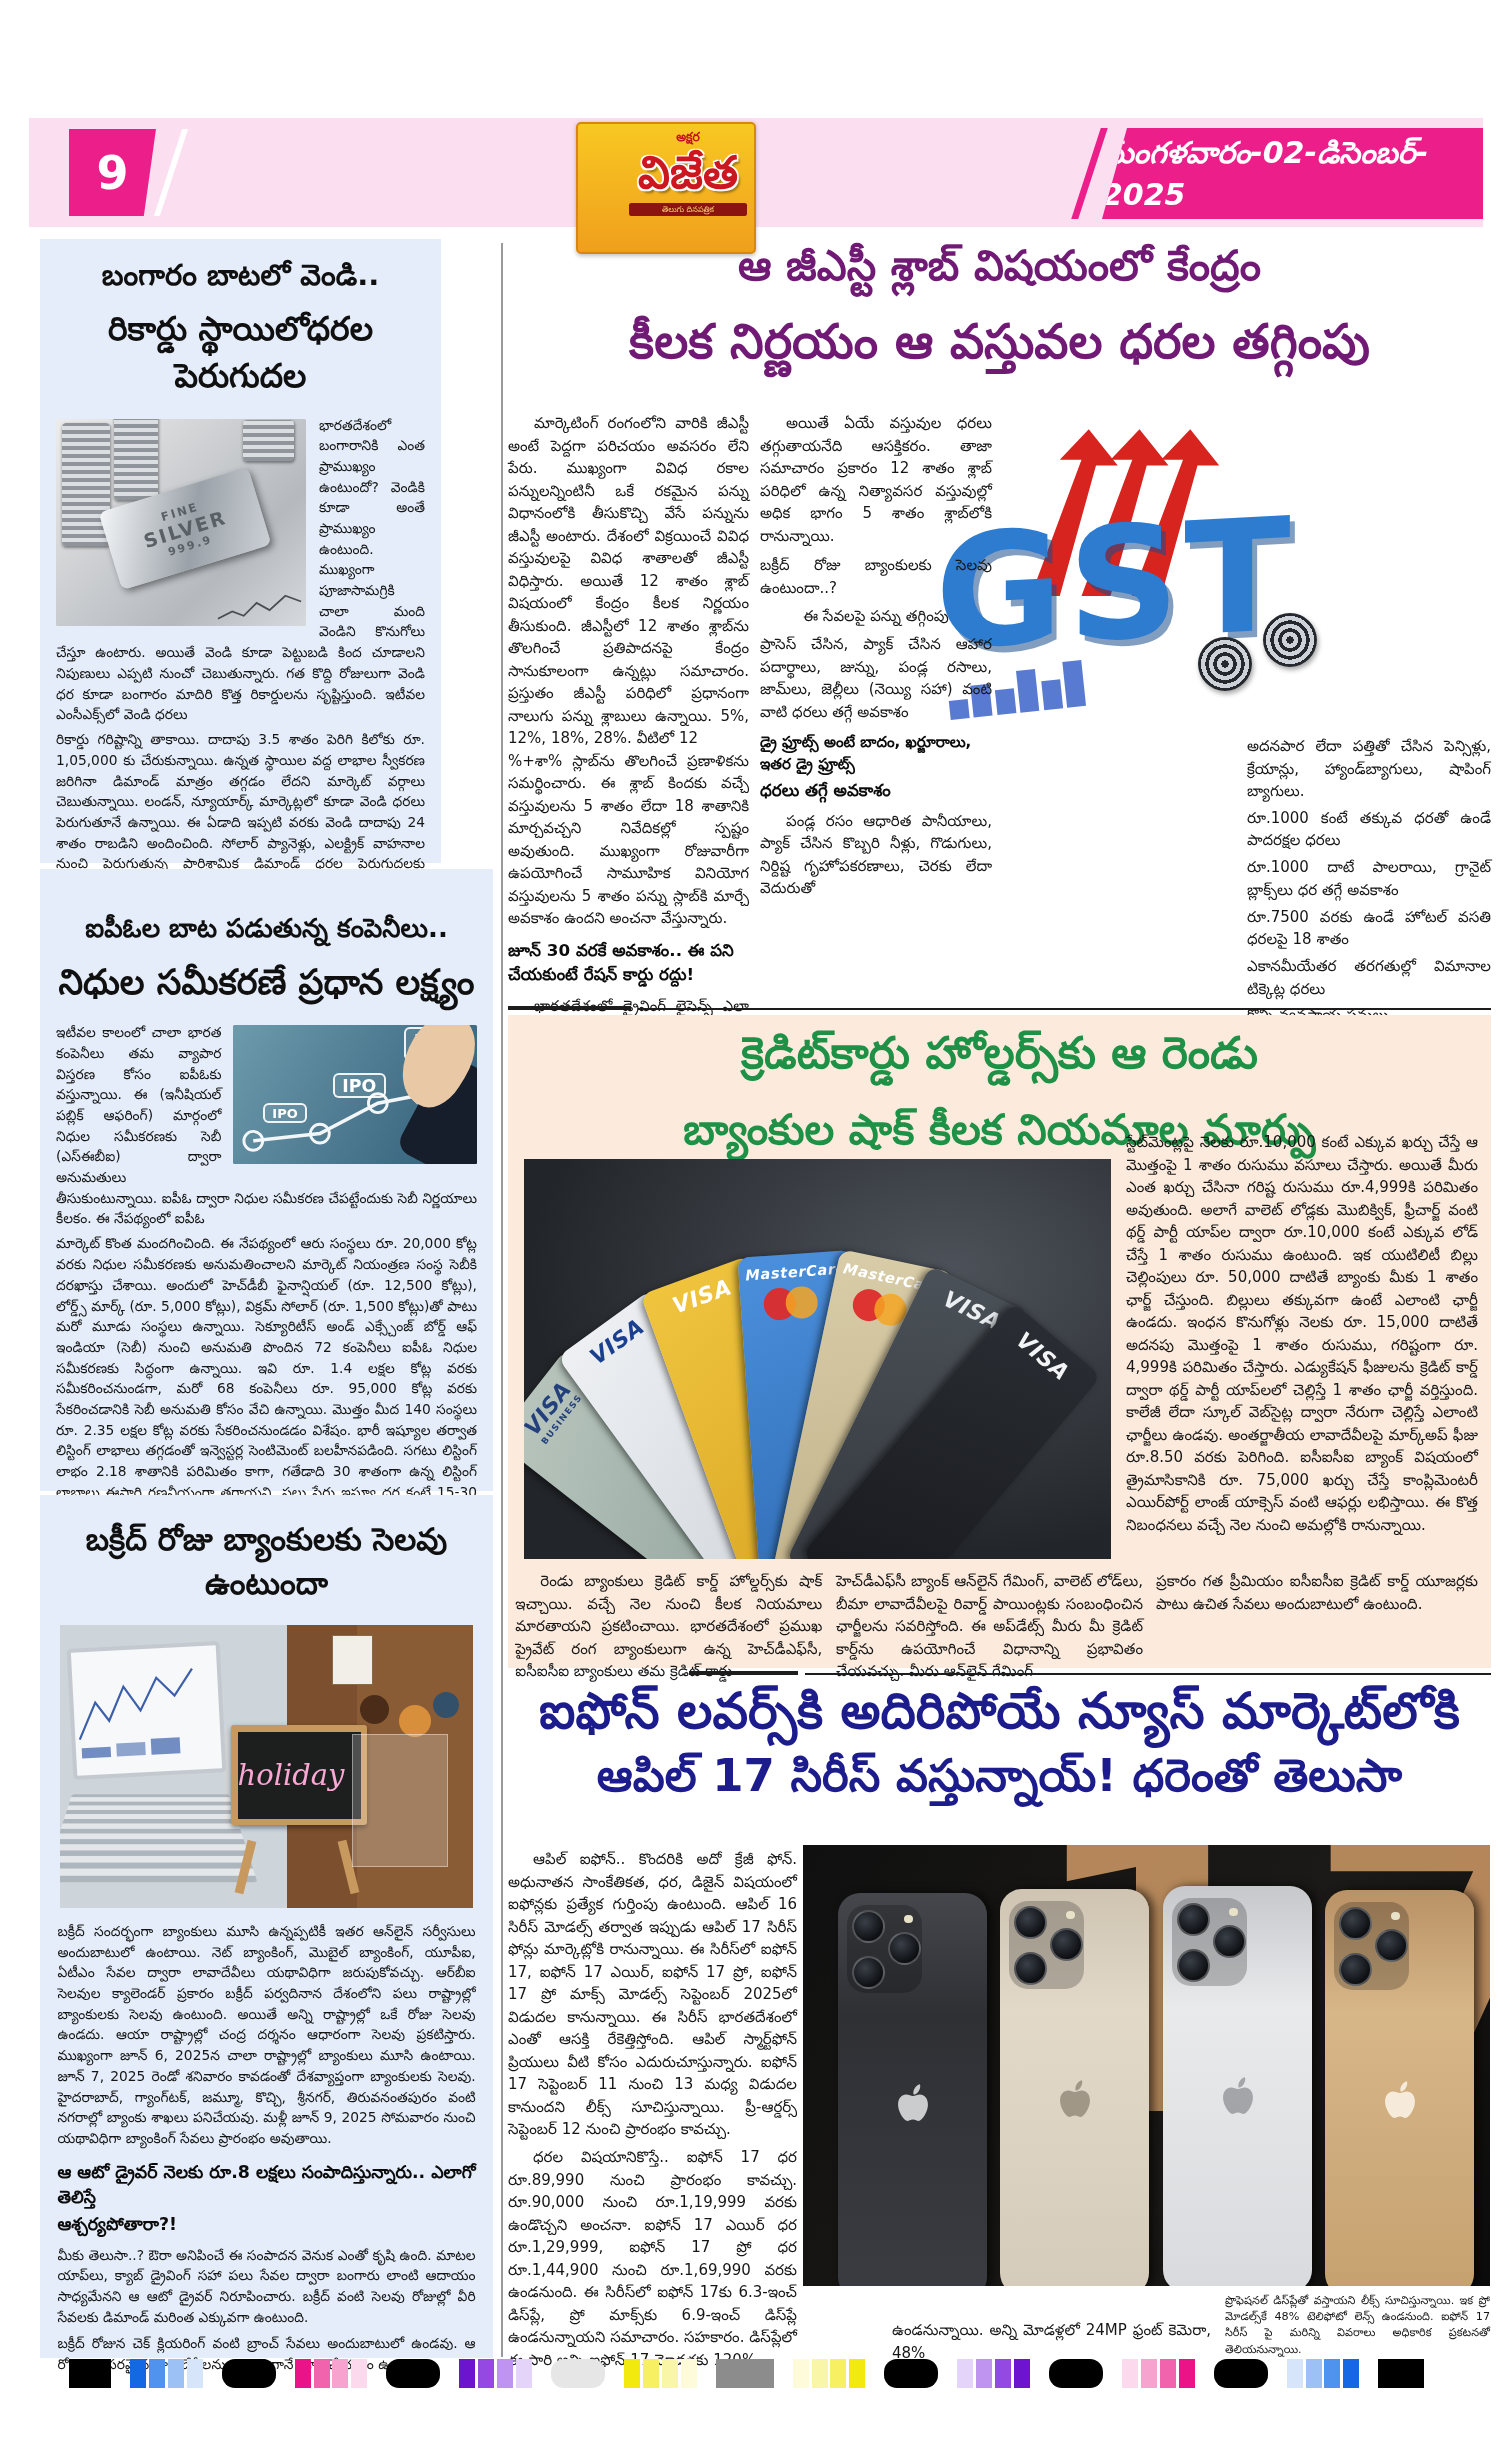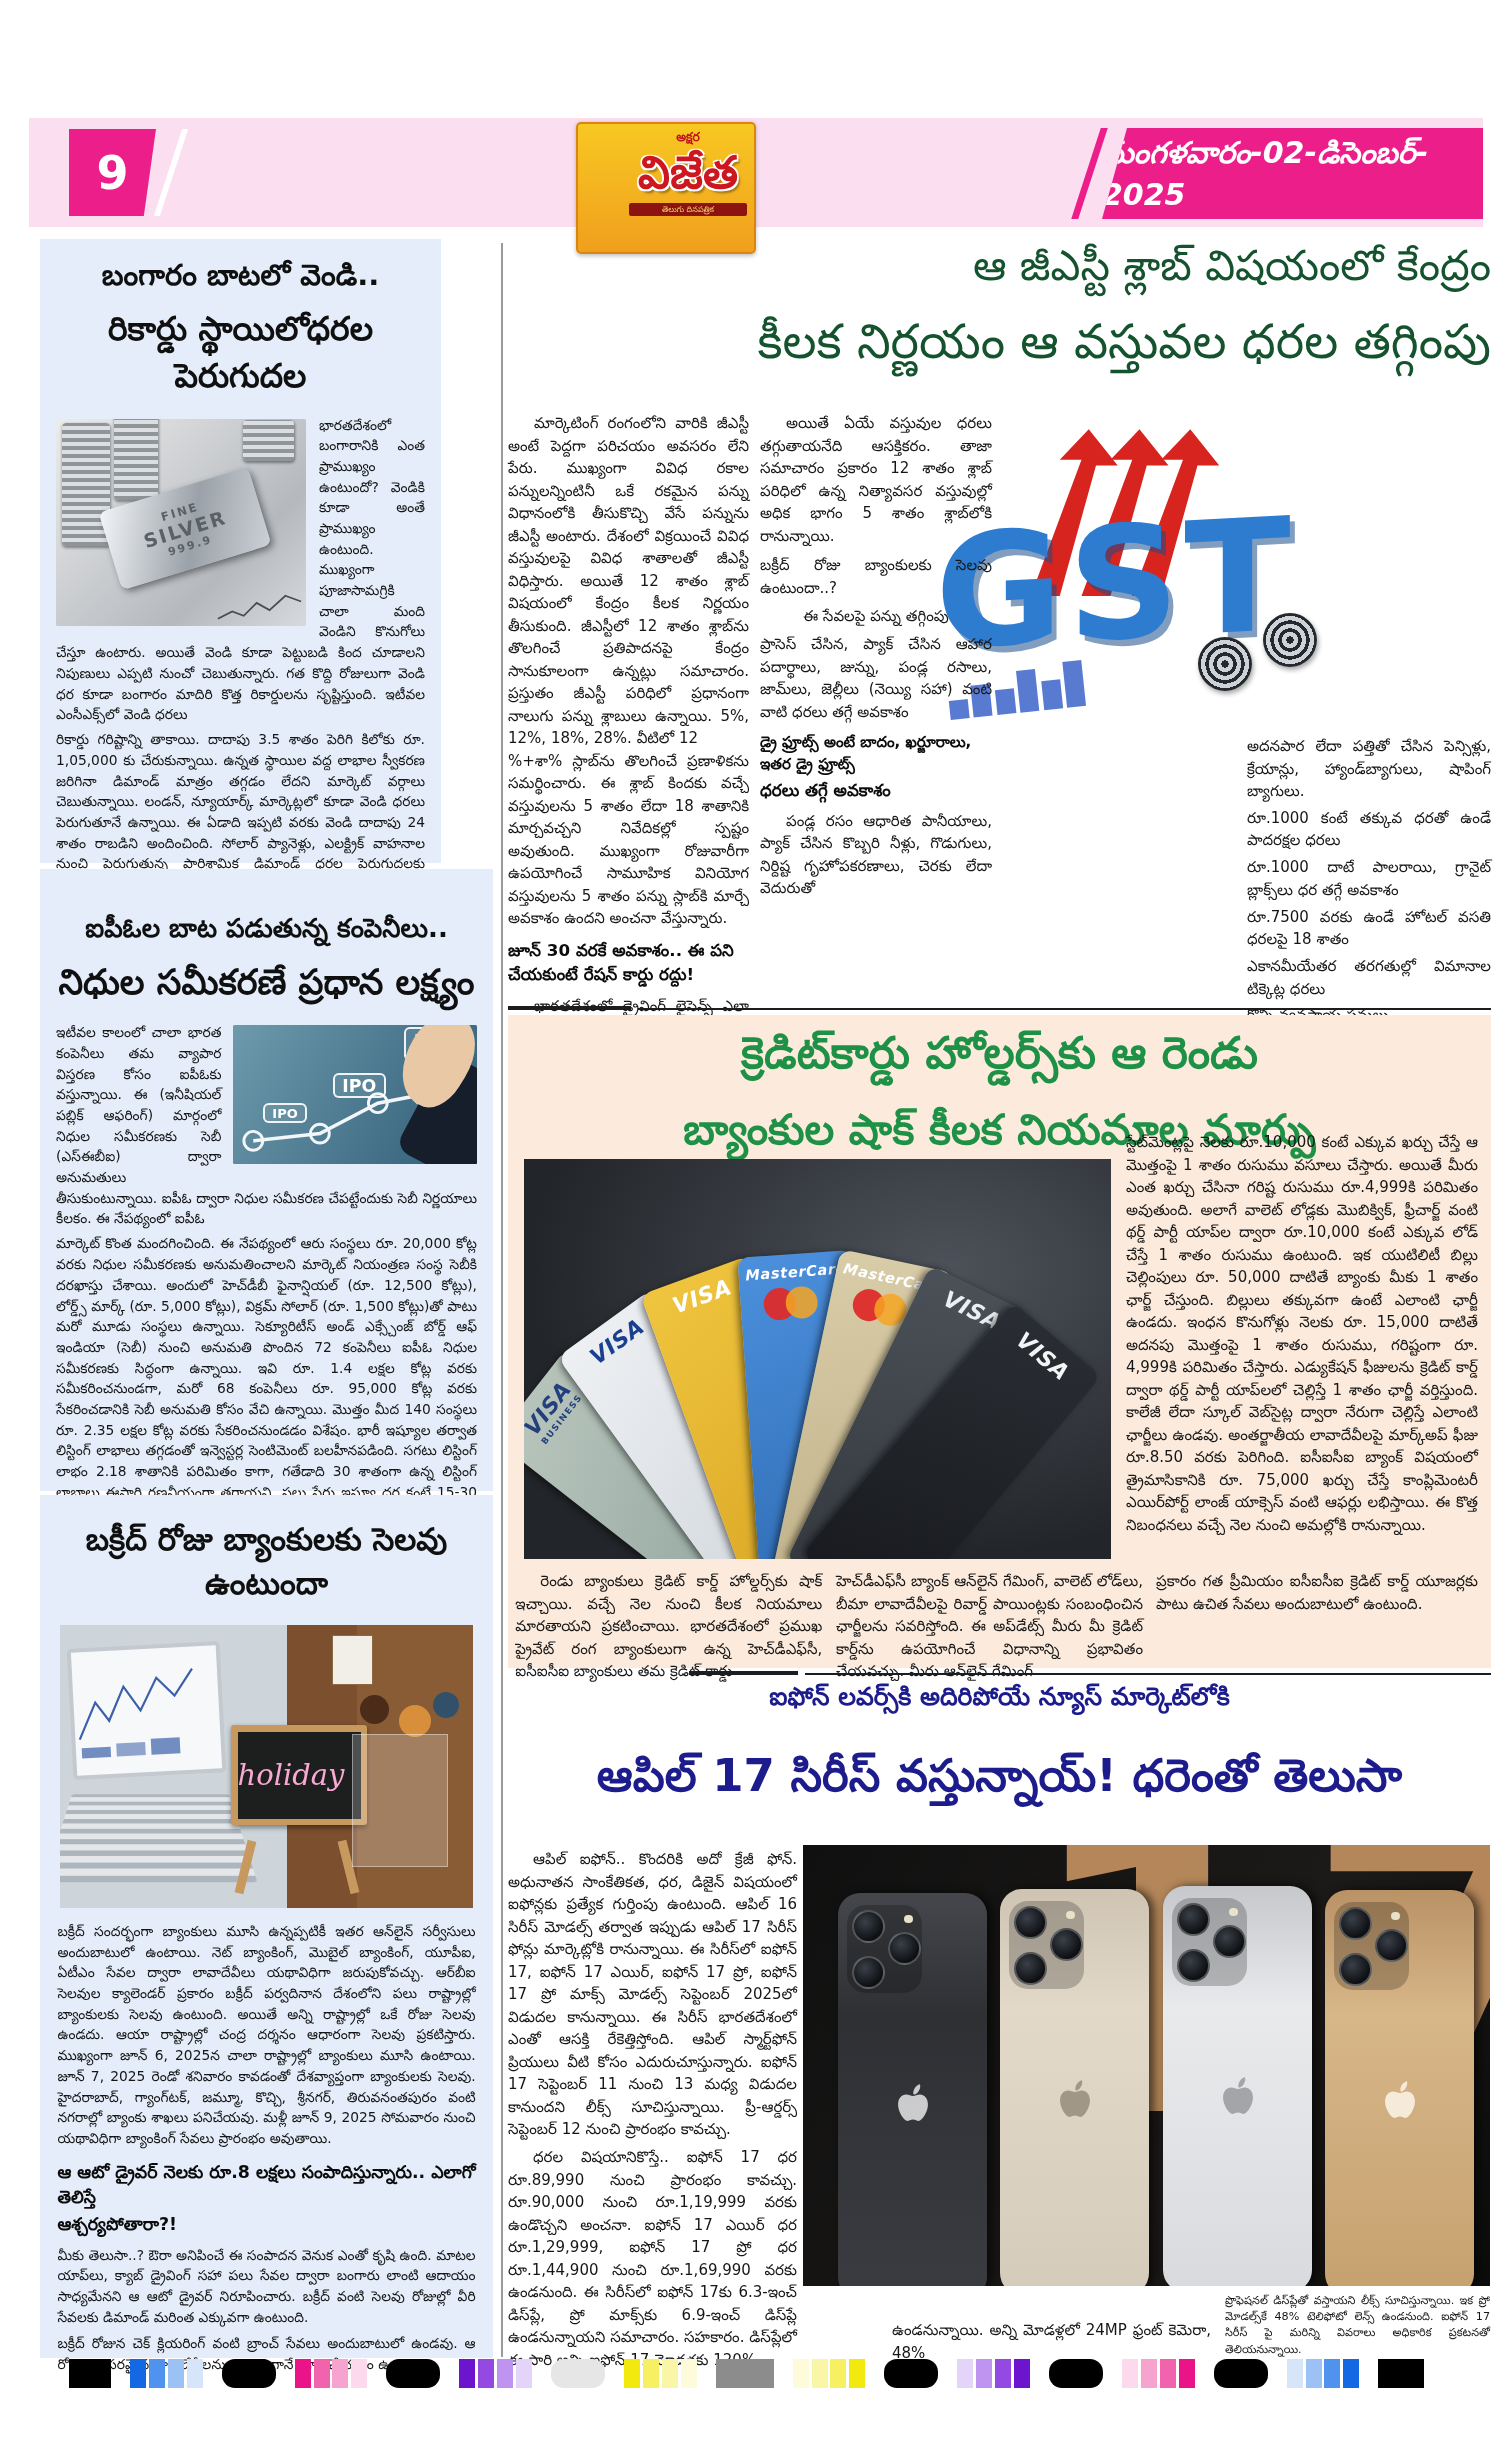--- a/index.html
+++ b/index.html
@@ -17,21 +17,21 @@
   .logo .l-top{font-size:12.3px;color:#c01420;font-weight:bold;margin-top:5.8px;}
   .logo .l-main{font-size:45px;font-weight:bold;color:#cc1620;line-height:1.15;
                 text-shadow:1.5px 1.5px 0 #ffffff,-1.5px -1.5px 0 #ffffff,1.5px -1.5px 0 #ffffff,-1.5px 1.5px 0 #ffffff,2.9px 3.6px 2.2px rgba(0,0,0,.35);}
   .logo .l-strip{margin:4.4px 7.3px 0 7.3px;background:#8c1410;color:#f6d66a;font-size:8px;height:13px;line-height:13px;overflow:hidden;border-radius:2.2px;}
   
   .panel{background:#e4edf9;}
   .bodytxt{font-size:13.8px;line-height:1.5;text-align:justify;color:#161616;}
   .small17{font-size:15px;line-height:1.5;}
   .kick{font-weight:bold;text-align:center;color:#101010;}
   .bighead{font-weight:bold;text-align:center;color:#101010;}
-  .redhead{font-weight:normal;text-align:right;color:#14532d;}
+  .redhead{font-weight:bold;text-align:center;color:#701a75;}
   .greenhead{font-weight:bold;text-align:center;color:#1e9146;}
   .navyhead{font-weight:bold;text-align:center;color:#1c1c8c;}
   .bsub{font-weight:bold;font-size:16px;line-height:1.45;color:#0c0c0c;}
   .rule-h{background:#1d1d1d;}
   .rule-v{background:#9a9a9a;}
   
   .silverimg{background:linear-gradient(135deg,#ececec,#b5b9be 70%,#d7dadd);overflow:hidden;border-radius:1.5px;}
   .coinstack{position:absolute;border-radius:4.4px;background:repeating-linear-gradient(0deg,#8f959b 0 3.6px,#dcdfe2 3.6px 8px);box-shadow:0.7px 1.5px 2.9px rgba(0,0,0,.4);}
   .sbar{position:absolute;width:156px;height:81px;border-radius:7.3px;transform:rotate(-17deg);
         background:linear-gradient(115deg,#f4f6f8,#9aa1a8 55%,#ccd1d6);box-shadow:2.2px 3.6px 7.3px rgba(0,0,0,.45);
@@ -278,21 +278,21 @@
     <div class="bodytxt small17" style="position:absolute;left:618px;top:116px;width:352px;">స్టేట్‌మెంట్లపై నెలకు రూ.10,000 కంటే ఎక్కువ ఖర్చు చేస్తే ఆ మొత్తంపై 1 శాతం రుసుము వసూలు చేస్తారు. అయితే మీరు ఎంత ఖర్చు చేసినా గరిష్ట రుసుము రూ.4,999కి పరిమితం అవుతుంది. అలాగే వాలెట్ లోడ్లకు మొబిక్విక్, ఫ్రీచార్జ్ వంటి థర్డ్ పార్టీ యాప్‌ల ద్వారా రూ.10,000 కంటే ఎక్కువ లోడ్ చేస్తే 1 శాతం రుసుము ఉంటుంది. ఇక యుటిలిటీ బిల్లు చెల్లింపులు రూ. 50,000 దాటితే బ్యాంకు మీకు 1 శాతం ఛార్జ్ చేస్తుంది. బిల్లులు తక్కువగా ఉంటే ఎలాంటి ఛార్జీ ఉండదు. ఇంధన కొనుగోళ్లు నెలకు రూ. 15,000 దాటితే అదనపు మొత్తంపై 1 శాతం రుసుము, గరిష్టంగా రూ. 4,999కి పరిమితం చేస్తారు. ఎడ్యుకేషన్ ఫీజులను క్రెడిట్ కార్డ్ ద్వారా థర్డ్ పార్టీ యాప్‌లలో చెల్లిస్తే 1 శాతం ఛార్జీ వర్తిస్తుంది. కాలేజీ లేదా స్కూల్ వెబ్‌సైట్ల ద్వారా నేరుగా చెల్లిస్తే ఎలాంటి ఛార్జీలు ఉండవు. అంతర్జాతీయ లావాదేవీలపై మార్క్అప్ ఫీజు రూ.8.50 వరకు పెరిగింది. ఐసీఐసీఐ బ్యాంక్ విషయంలో త్రైమాసికానికి రూ. 75,000 ఖర్చు చేస్తే కాంప్లిమెంటరీ ఎయిర్‌పోర్ట్ లాంజ్ యాక్సెస్ వంటి ఆఫర్లు లభిస్తాయి. ఈ కొత్త నిబంధనలు వచ్చే నెల నుంచి అమల్లోకి రానున్నాయి.</div>
 
     <div class="bodytxt small17" style="position:absolute;left:328px;top:555px;width:307px;">హెచ్‌డీఎఫ్‌సీ బ్యాంక్ ఆన్‌లైన్ గేమింగ్, వాలెట్ లోడ్‌లు, బీమా లావాదేవీలపై రివార్డ్ పాయింట్లకు సంబంధించిన ఛార్జీలను సవరిస్తోంది. ఈ అప్‌డేట్స్ మీరు మీ క్రెడిట్ కార్డ్‌ను ఉపయోగించే విధానాన్ని ప్రభావితం చేయవచ్చు. మీరు ఆన్‌లైన్ గేమింగ్</div>
     <div class="bodytxt small17" style="position:absolute;left:7.3px;top:555px;width:307px;text-indent:25px;">రెండు బ్యాంకులు క్రెడిట్ కార్డ్ హోల్డర్స్‌కు షాక్ ఇచ్చాయి. వచ్చే నెల నుంచి కీలక నియమాలు మారతాయని ప్రకటించాయి. భారతదేశంలో ప్రముఖ ప్రైవేట్ రంగ బ్యాంకులుగా ఉన్న హెచ్‌డీఎఫ్‌సీ, ఐసీఐసీఐ బ్యాంకులు తమ క్రెడిట్ కార్డు</div>
     <div class="bodytxt small17" style="position:absolute;left:648px;top:555px;width:322px;">ప్రకారం గత ప్రీమియం ఐసీఐసీఐ క్రెడిట్ కార్డ్ యూజర్లకు పాటు ఉచిత సేవలు అందుబాటులో ఉంటుంది.</div>
   </div>
 
   <div class="rule-h abs" style="left:689px;top:1671px;width:109px;height:4.4px;"></div>
   <div class="rule-h abs" style="left:805px;top:1673px;width:686px;height:1.5px;"></div>
 
-  <div class="navyhead abs" style="left:508px;top:1682px;width:983px;font-size:25px;">ఐఫోన్ లవర్స్‌కి అదిరిపోయే న్యూస్ మార్కెట్‌లోకి</div>
+  <div class="navyhead abs" style="left:508px;top:1682px;width:983px;font-size:50px;">ఐఫోన్ లవర్స్‌కి అదిరిపోయే న్యూస్ మార్కెట్‌లోకి</div>
   <div class="navyhead abs" style="left:508px;top:1749px;width:983px;font-size:45px;">ఆపిల్ 17 సిరీస్ వస్తున్నాయ్! ధరెంతో తెలుసా</div>
 
   <div class="abs" style="left:508px;top:1848px;width:289px;">
     <div class="bodytxt small17" style="text-indent:25px;">ఆపిల్ ఐఫోన్.. కొందరికి అదో క్రేజీ ఫోన్. అధునాతన సాంకేతికత, ధర, డిజైన్ విషయంలో ఐఫోన్లకు ప్రత్యేక గుర్తింపు ఉంటుంది. ఆపిల్ 16 సిరీస్ మోడల్స్ తర్వాత ఇప్పుడు ఆపిల్ 17 సిరీస్ ఫోన్లు మార్కెట్లోకి రానున్నాయి. ఈ సిరీస్‌లో ఐఫోన్ 17, ఐఫోన్ 17 ఎయిర్, ఐఫోన్ 17 ప్రో, ఐఫోన్ 17 ప్రో మాక్స్ మోడల్స్ సెప్టెంబర్ 2025లో విడుదల కానున్నాయి. ఈ సిరీస్ భారతదేశంలో ఎంతో ఆసక్తి రేకెత్తిస్తోంది. ఆపిల్ స్మార్ట్‌ఫోన్ ప్రియులు వీటి కోసం ఎదురుచూస్తున్నారు. ఐఫోన్ 17 సెప్టెంబర్ 11 నుంచి 13 మధ్య విడుదల కానుందని లీక్స్ సూచిస్తున్నాయి. ప్రీ-ఆర్డర్స్ సెప్టెంబర్ 12 నుంచి ప్రారంభం కావచ్చు.</div>
     <div class="bodytxt small17" style="margin-top:5.8px;text-indent:25px;">ధరల విషయానికొస్తే.. ఐఫోన్ 17 ధర రూ.89,990 నుంచి ప్రారంభం కావచ్చు. రూ.90,000 నుంచి రూ.1,19,999 వరకు ఉండొచ్చని అంచనా. ఐఫోన్ 17 ఎయిర్ ధర రూ.1,29,999, ఐఫోన్ 17 ప్రో ధర రూ.1,44,900 నుంచి రూ.1,69,990 వరకు ఉండనుంది. ఈ సిరీస్‌లో ఐఫోన్ 17కు 6.3-ఇంచ్ డిస్‌ప్లే, ప్రో మాక్స్‌కు 6.9-ఇంచ్ డిస్‌ప్లే ఉండనున్నాయని సమాచారం. సహకారం. డిస్‌ప్లేలో ఈ సారి అన్ని ఐఫోన్ 17 మోడళ్లకు 120%</div>
   </div>
 
   <div class="iphimg abs" style="left:803px;top:1845px;width:687px;height:441px;">
     <div class="big17" style="left:218px;top:-36px;font-size:406px;">17</div>
     <div class="phone ph1" style="left:35px;top:48px;">

